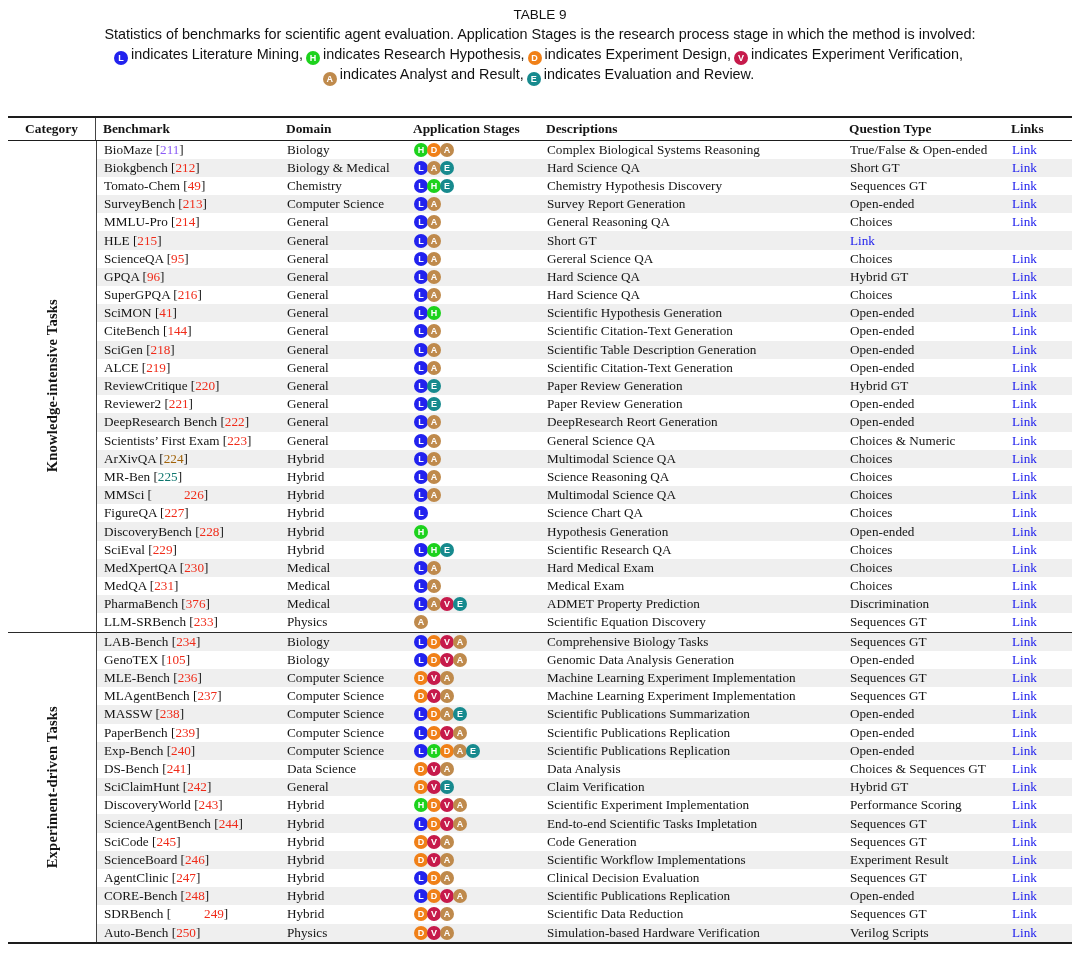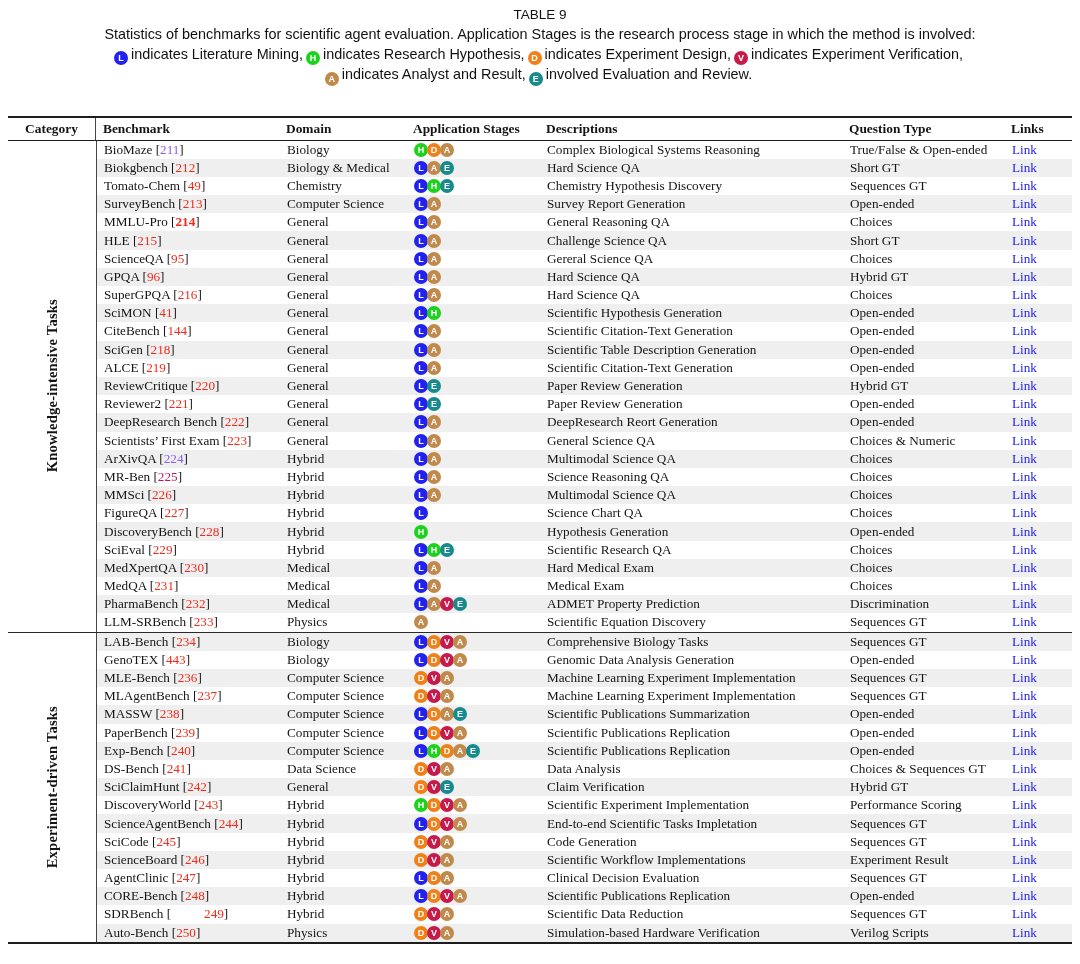--- a/index.html
+++ b/index.html
@@ -42,21 +42,21 @@
   .link{color:#2222ee;cursor:pointer;}
 </style>
 </head>
 <body>
 
 <div class="page">
   <div class="title">TABLE 9</div>
   <div class="caption">
     <div class="cap-line">Statistics of benchmarks for scientific agent evaluation. Application Stages is the research process stage in which the method is involved:</div>
     <div class="cap-line"><span class="stage" style="background: rgb(34, 34, 238);">L</span><span class="legend-text">indicates Literature Mining,</span><span class="stage" style="background: rgb(29, 210, 29);">H</span><span class="legend-text">indicates Research Hypothesis,</span><span class="stage" style="background: rgb(240, 128, 24);">D</span><span class="legend-text">indicates Experiment Design,</span><span class="stage" style="background: rgb(198, 26, 75);">V</span><span class="legend-text">indicates Experiment Verification,</span></div>
-    <div class="cap-line"><span class="stage" style="background: rgb(191, 138, 76);">A</span><span class="legend-text">indicates Analyst and Result,</span><span class="stage" style="background: rgb(23, 138, 142);">E</span><span class="legend-text">involved Evaluation and Review.</span></div>
+    <div class="cap-line"><span class="stage" style="background: rgb(191, 138, 76);">A</span><span class="legend-text">indicates Analyst and Result,</span><span class="stage" style="background: rgb(23, 138, 142);">E</span><span class="legend-text">indicates Evaluation and Review.</span></div>
   </div>
 
   <div class="table">
     <div class="header-row">
       <div class="hcell h-cat">Category</div>
       <div class="hcell">Benchmark</div>
       <div class="hcell">Domain</div>
       <div class="hcell">Application Stages</div>
       <div class="hcell">Descriptions</div>
       <div class="hcell">Question Type</div>
@@ -109,38 +109,37 @@
               <div class="cell c-domain">Computer Science</div>
               <div class="cell c-stages">
                 <span class="stage tstage" style="background: rgb(34, 34, 238);">L</span>
                 <span class="stage tstage" style="background: rgb(191, 138, 76);">A</span>
               </div>
               <div class="cell c-desc">Survey Report Generation</div>
               <div class="cell c-qtype">Open-ended</div>
               <div class="cell c-link"><span class="link" style="color: rgb(34, 34, 238);">Link</span></div>
             </div>
             <div class="row">
-              <div class="cell c-bench"><span>MMLU-Pro </span><span class="bracket">[</span><span class="ref" style="color: rgb(240, 43, 25); font-weight: bold;">214</span><span class="bracket">]</span></div>
+              <div class="cell c-bench"><span>MMLU-Pro </span><span class="bracket">[</span><span class="ref" style="color: rgb(240, 43, 25);">214</span><span class="bracket">]</span></div>
               <div class="cell c-domain">General</div>
               <div class="cell c-stages">
                 <span class="stage tstage" style="background: rgb(34, 34, 238);">L</span>
                 <span class="stage tstage" style="background: rgb(191, 138, 76);">A</span>
               </div>
               <div class="cell c-desc">General Reasoning QA</div>
               <div class="cell c-qtype">Choices</div>
               <div class="cell c-link"><span class="link" style="color: rgb(34, 34, 238);">Link</span></div>
             </div>
             <div class="row alt">
               <div class="cell c-bench"><span>HLE </span><span class="bracket">[</span><span class="ref" style="color: rgb(240, 43, 25);">215</span><span class="bracket">]</span></div>
               <div class="cell c-domain">General</div>
               <div class="cell c-stages">
                 <span class="stage tstage" style="background: rgb(34, 34, 238);">L</span>
                 <span class="stage tstage" style="background: rgb(191, 138, 76);">A</span>
               </div>
-              <div class="cell c-desc">Challenge Science QA</div>
               <div class="cell c-qtype">Short GT</div>
               <div class="cell c-link"><span class="link" style="color: rgb(34, 34, 238);">Link</span></div>
             </div>
             <div class="row">
               <div class="cell c-bench"><span>ScienceQA </span><span class="bracket">[</span><span class="ref" style="color: rgb(240, 43, 25);">95</span><span class="bracket">]</span></div>
               <div class="cell c-domain">General</div>
               <div class="cell c-stages">
                 <span class="stage tstage" style="background: rgb(34, 34, 238);">L</span>
                 <span class="stage tstage" style="background: rgb(191, 138, 76);">A</span>
               </div>
@@ -252,43 +251,43 @@
               <div class="cell c-domain">General</div>
               <div class="cell c-stages">
                 <span class="stage tstage" style="background: rgb(34, 34, 238);">L</span>
                 <span class="stage tstage" style="background: rgb(191, 138, 76);">A</span>
               </div>
               <div class="cell c-desc">General Science QA</div>
               <div class="cell c-qtype">Choices &amp; Numeric</div>
               <div class="cell c-link"><span class="link" style="color: rgb(34, 34, 238);">Link</span></div>
             </div>
             <div class="row alt">
-              <div class="cell c-bench"><span>ArXivQA </span><span class="bracket">[</span><span class="ref" style="color: #8b5cf6;">224</span><span class="bracket">]</span></div>
+              <div class="cell c-bench"><span>ArXivQA </span><span class="bracket">[</span><span class="ref" style="color: #a16207;">224</span><span class="bracket">]</span></div>
               <div class="cell c-domain">Hybrid</div>
               <div class="cell c-stages">
                 <span class="stage tstage" style="background: rgb(34, 34, 238);">L</span>
                 <span class="stage tstage" style="background: rgb(191, 138, 76);">A</span>
               </div>
               <div class="cell c-desc">Multimodal Science QA</div>
               <div class="cell c-qtype">Choices</div>
               <div class="cell c-link"><span class="link" style="color: rgb(34, 34, 238);">Link</span></div>
             </div>
             <div class="row">
-              <div class="cell c-bench"><span>MR-Ben </span><span class="bracket">[</span><span class="ref" style="color: #be185d;">225</span><span class="bracket">]</span></div>
+              <div class="cell c-bench"><span>MR-Ben </span><span class="bracket">[</span><span class="ref" style="color: #0f766e;">225</span><span class="bracket">]</span></div>
               <div class="cell c-domain">Hybrid</div>
               <div class="cell c-stages">
                 <span class="stage tstage" style="background: rgb(34, 34, 238);">L</span>
                 <span class="stage tstage" style="background: rgb(191, 138, 76);">A</span>
               </div>
               <div class="cell c-desc">Science Reasoning QA</div>
               <div class="cell c-qtype">Choices</div>
               <div class="cell c-link"><span class="link" style="color: rgb(34, 34, 238);">Link</span></div>
             </div>
             <div class="row alt">
-              <div class="cell c-bench"><span>MMSci </span><span class="bracket">[</span><span class="ref" style="color: rgb(240, 43, 25);">226</span><span class="bracket">]</span></div>
+              <div class="cell c-bench"><span>MMSci </span><span class="bracket">[</span><span class="ref" style="color: rgb(240, 43, 25); margin-left: 32px;">226</span><span class="bracket">]</span></div>
               <div class="cell c-domain">Hybrid</div>
               <div class="cell c-stages">
                 <span class="stage tstage" style="background: rgb(34, 34, 238);">L</span>
                 <span class="stage tstage" style="background: rgb(191, 138, 76);">A</span>
               </div>
               <div class="cell c-desc">Multimodal Science QA</div>
               <div class="cell c-qtype">Choices</div>
               <div class="cell c-link"><span class="link" style="color: rgb(34, 34, 238);">Link</span></div>
             </div>
             <div class="row">
@@ -339,21 +338,21 @@
               <div class="cell c-domain">Medical</div>
               <div class="cell c-stages">
                 <span class="stage tstage" style="background: rgb(34, 34, 238);">L</span>
                 <span class="stage tstage" style="background: rgb(191, 138, 76);">A</span>
               </div>
               <div class="cell c-desc">Medical Exam</div>
               <div class="cell c-qtype">Choices</div>
               <div class="cell c-link"><span class="link" style="color: rgb(34, 34, 238);">Link</span></div>
             </div>
             <div class="row alt">
-              <div class="cell c-bench"><span>PharmaBench </span><span class="bracket">[</span><span class="ref" style="color: rgb(240, 43, 25);">232</span><span class="bracket">]</span></div>
+              <div class="cell c-bench"><span>PharmaBench </span><span class="bracket">[</span><span class="ref" style="color: rgb(240, 43, 25);">376</span><span class="bracket">]</span></div>
               <div class="cell c-domain">Medical</div>
               <div class="cell c-stages">
                 <span class="stage tstage" style="background: rgb(34, 34, 238);">L</span>
                 <span class="stage tstage" style="background: rgb(191, 138, 76);">A</span>
                 <span class="stage tstage" style="background: rgb(198, 26, 75);">V</span>
                 <span class="stage tstage" style="background: rgb(23, 138, 142);">E</span>
               </div>
               <div class="cell c-desc">ADMET Property Prediction</div>
               <div class="cell c-qtype">Discrimination</div>
               <div class="cell c-link"><span class="link" style="color: rgb(34, 34, 238);">Link</span></div>
@@ -382,21 +381,21 @@
                 <span class="stage tstage" style="background: rgb(34, 34, 238);">L</span>
                 <span class="stage tstage" style="background: rgb(240, 128, 24);">D</span>
                 <span class="stage tstage" style="background: rgb(198, 26, 75);">V</span>
                 <span class="stage tstage" style="background: rgb(191, 138, 76);">A</span>
               </div>
               <div class="cell c-desc">Comprehensive Biology Tasks</div>
               <div class="cell c-qtype">Sequences GT</div>
               <div class="cell c-link"><span class="link" style="color: rgb(34, 34, 238);">Link</span></div>
             </div>
             <div class="row">
-              <div class="cell c-bench"><span>GenoTEX </span><span class="bracket">[</span><span class="ref" style="color: rgb(240, 43, 25);">443</span><span class="bracket">]</span></div>
+              <div class="cell c-bench"><span>GenoTEX </span><span class="bracket">[</span><span class="ref" style="color: rgb(240, 43, 25);">105</span><span class="bracket">]</span></div>
               <div class="cell c-domain">Biology</div>
               <div class="cell c-stages">
                 <span class="stage tstage" style="background: rgb(34, 34, 238);">L</span>
                 <span class="stage tstage" style="background: rgb(240, 128, 24);">D</span>
                 <span class="stage tstage" style="background: rgb(198, 26, 75);">V</span>
                 <span class="stage tstage" style="background: rgb(191, 138, 76);">A</span>
               </div>
               <div class="cell c-desc">Genomic Data Analysis Generation</div>
               <div class="cell c-qtype">Open-ended</div>
               <div class="cell c-link"><span class="link" style="color: rgb(34, 34, 238);">Link</span></div>

